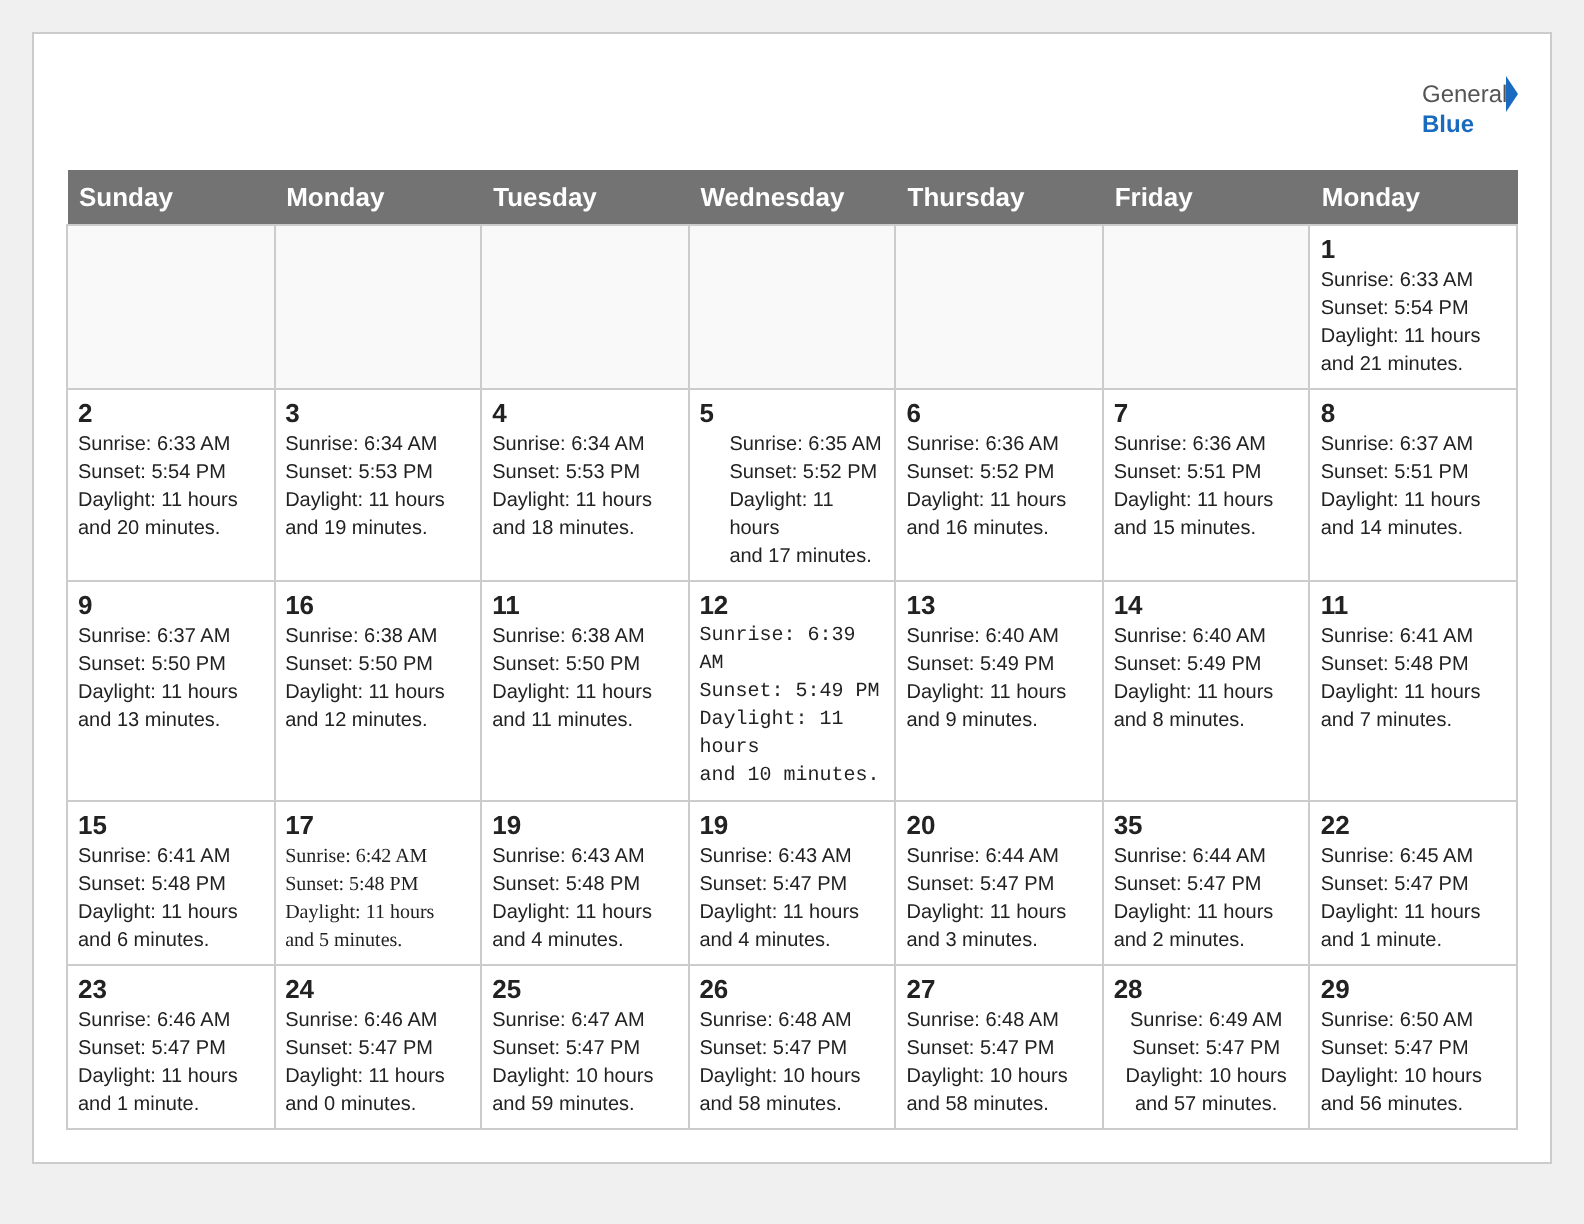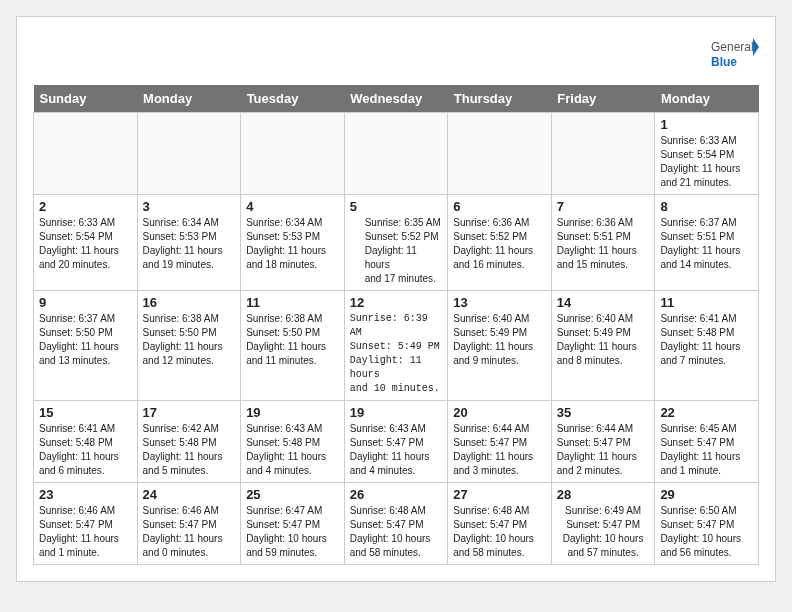--- a/index.html
+++ b/index.html
@@ -223,21 +223,21 @@
         <tr>
           <td>
             <div class="day-num">15</div>
             <div class="day-info" style="white-space: pre-line;">Sunrise: 6:41 AM
 Sunset: 5:48 PM
 Daylight: 11 hours
 and 6 minutes.</div>
           </td>
           <td>
             <div class="day-num">17</div>
-            <div class="day-info" style="white-space: pre-line;">Sunrise: 6:42 AM
+            <div class="day-info" style="white-space: pre-line; font-family: Liberation Serif, serif;">Sunrise: 6:42 AM
 Sunset: 5:48 PM
 Daylight: 11 hours
 and 5 minutes.</div>
           </td>
           <td>
             <div class="day-num">19</div>
             <div class="day-info" style="white-space: pre-line;">Sunrise: 6:43 AM
 Sunset: 5:48 PM
 Daylight: 11 hours
 and 4 minutes.</div>

